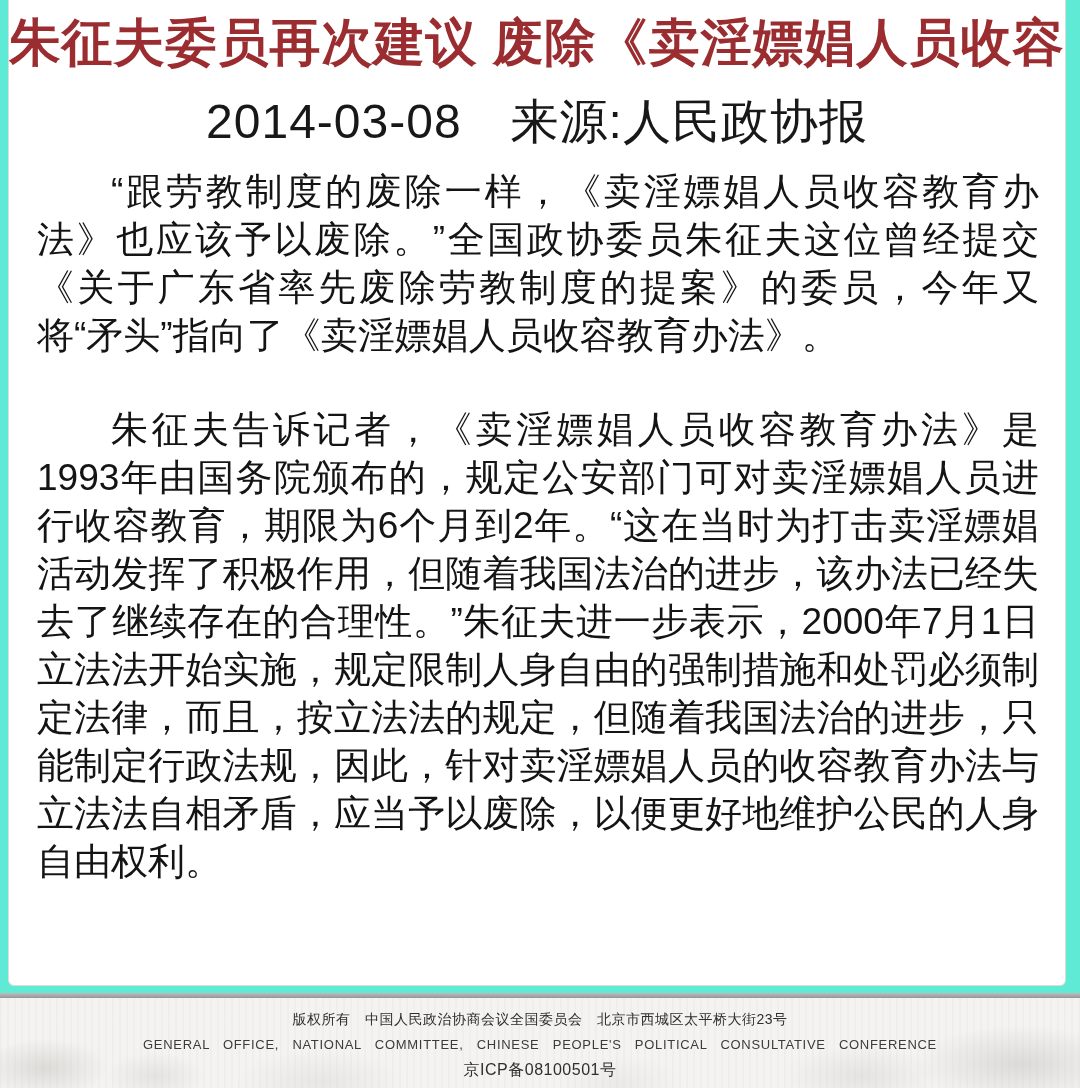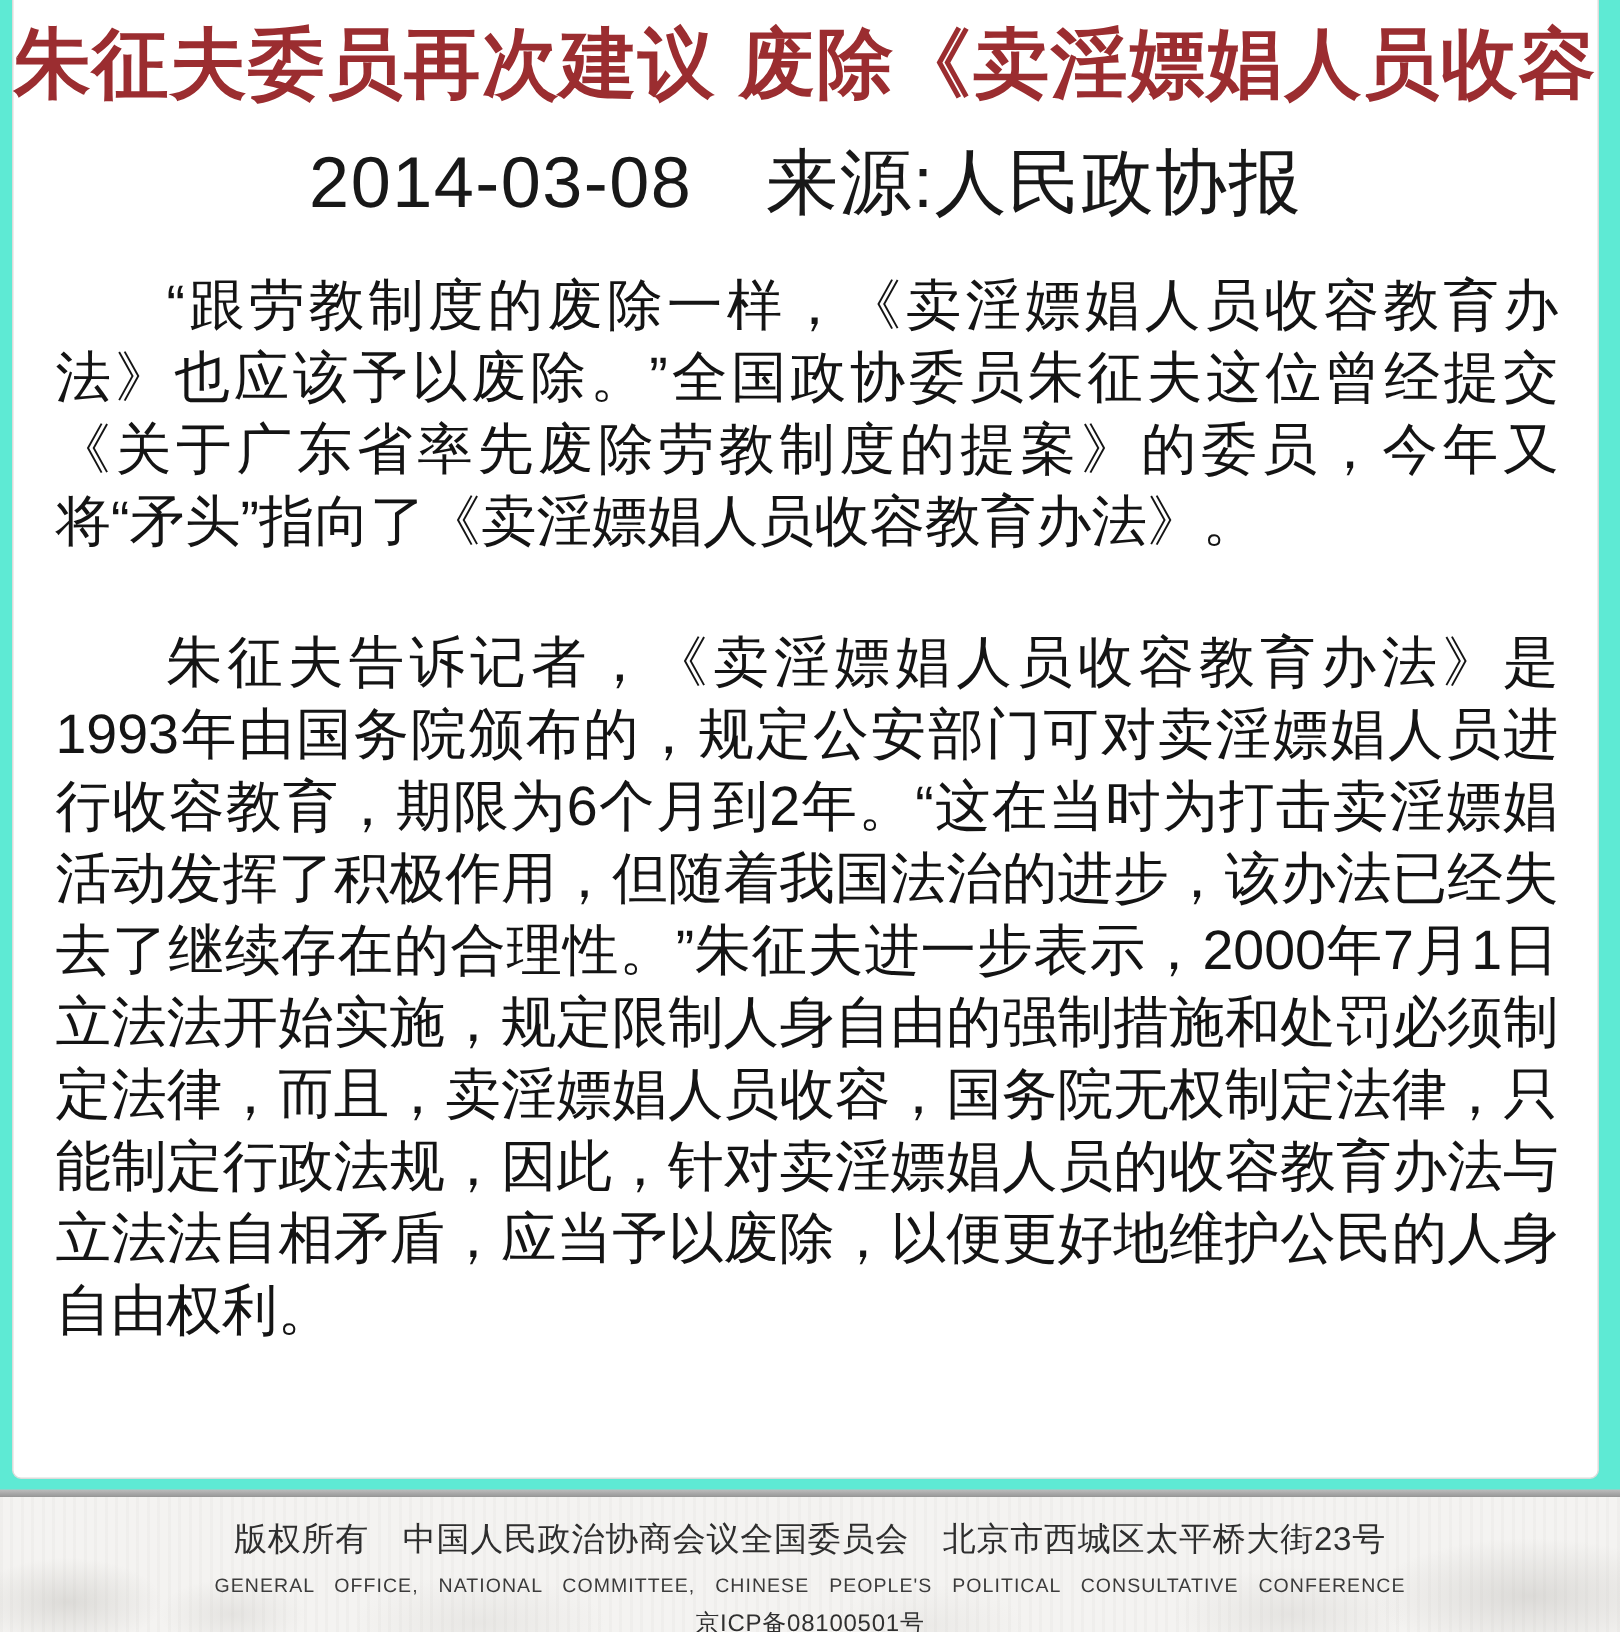--- a/index.html
+++ b/index.html
@@ -34,21 +34,21 @@
   .title-line { white-space: nowrap; }
   .meta {
     margin-top: 18px;
     text-align: center;
     font-size: 48px;
     font-weight: 500;
     color: #181818;
     letter-spacing: 1px;
   }
   .body {
-    margin-top: 26px;
+    margin-top: 14px;
     padding: 0 26px 0 28px;
   }
   .body p {
     margin: 0 0 46px 0;
     font-size: 37px;
     line-height: 48px;
     font-weight: 500;
     color: #141414;
     text-align: justify;
     text-indent: 2em;
@@ -81,21 +81,21 @@
   .footer-inner {
     position: relative;
     height: 100%;
     display: flex;
     flex-direction: column;
     align-items: center;
     padding-top: 13px;
     box-sizing: border-box;
     gap: 8px;
   }
-  .f-cn  { font-size: 22px; color: #2e2e2e; letter-spacing: 0.5px; text-align: right; }
+  .f-cn  { font-size: 14px; color: #2e2e2e; letter-spacing: 0.5px; text-align: right; }
   .f-en  { font-size: 13px; color: #3b3b3b; letter-spacing: 0.7px; word-spacing: 9px; }
   .f-icp { font-size: 16px; color: #2f2f2f; letter-spacing: 0.5px; }
   .watermark {
     position: absolute;
     right: 12px;
     bottom: 4px;
     display: flex;
     align-items: center;
     gap: 7px;
     color: rgba(255,255,255,0.95);
@@ -116,21 +116,21 @@
 
   <div class="card">
     <div class="title">
       <div class="title-line">朱征夫委员再次建议 废除《卖淫嫖娼人员收容</div>
     </div>
 
     <div class="meta">2014-03-08　来源:人民政协报</div>
 
     <div class="body">
       <p>“跟劳教制度的废除一样，《卖淫嫖娼人员收容教育办法》也应该予以废除。”全国政协委员朱征夫这位曾经提交《关于广东省率先废除劳教制度的提案》的委员，今年又将“矛头”指向了《卖淫嫖娼人员收容教育办法》。</p>
-      <p>朱征夫告诉记者，《卖淫嫖娼人员收容教育办法》是1993年由国务院颁布的，规定公安部门可对卖淫嫖娼人员进行收容教育，期限为6个月到2年。“这在当时为打击卖淫嫖娼活动发挥了积极作用，但随着我国法治的进步，该办法已经失去了继续存在的合理性。”朱征夫进一步表示，2000年7月1日立法法开始实施，规定限制人身自由的强制措施和处罚必须制定法律，而且，卖淫嫖娼人员收容，国务院无权制定法律，只能制定行政法规，因此，针对卖淫嫖娼人员的收容教育办法与立法法自相矛盾，应当予以废除，以便更好地维护公民的人身自由权利。</p>
+      <p>朱征夫告诉记者，《卖淫嫖娼人员收容教育办法》是1993年由国务院颁布的，规定公安部门可对卖淫嫖娼人员进行收容教育，期限为6个月到2年。“这在当时为打击卖淫嫖娼活动发挥了积极作用，但随着我国法治的进步，该办法已经失去了继续存在的合理性。”朱征夫进一步表示，2000年7月1日立法法开始实施，规定限制人身自由的强制措施和处罚必须制定法律，而且，按立法法的规定，但随着我国法治的进步，只能制定行政法规，因此，针对卖淫嫖娼人员的收容教育办法与立法法自相矛盾，应当予以废除，以便更好地维护公民的人身自由权利。</p>
     </div>
   </div>
 
   <div class="divider"></div>
 
   <div class="footer">
     <div class="footer-inner">
       <div class="f-cn">版权所有　中国人民政治协商会议全国委员会　北京市西城区太平桥大街23号</div>
       <div class="f-en">GENERAL OFFICE, NATIONAL COMMITTEE, CHINESE PEOPLE'S POLITICAL CONSULTATIVE CONFERENCE</div>
       <div class="f-icp">京ICP备08100501号</div>

